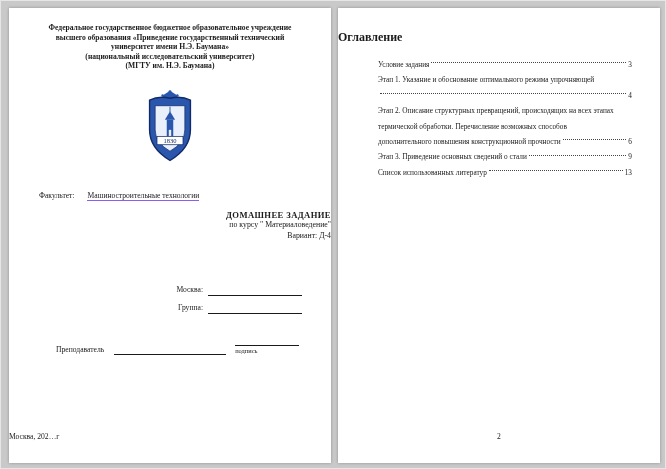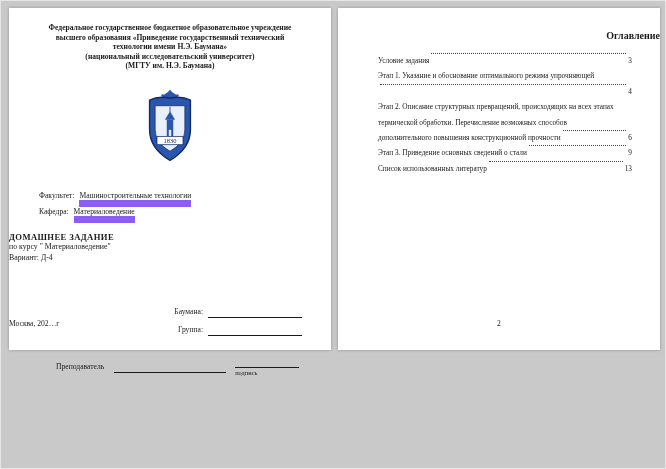--- a/index.html
+++ b/index.html
@@ -9,21 +9,21 @@
     border:1px solid #e6e6e6;
     box-sizing:border-box;
     font-family:"Liberation Serif", serif;
     color:#1a1a1a;
     position:relative;
     overflow:hidden;
   }
   .page{
     position:absolute;
     top:7px;
-    width:322px;height:342px;
+    width:322px;height:455px;
     background:#ffffff;
     box-shadow:0 0 3px rgba(0,0,0,.28);
   }
   .page-1{left:8px;}
   .page-2{left:337px;}
 
   
   .uni-header{
     margin:15px 24px 0 24px;
     text-align:center;
@@ -34,27 +34,27 @@
   .emblem-wrap{
     margin-top:18px;
     text-align:center;
   }
   .fac-block{
     margin:20px 0 0 30px;
     font-size:7.6px;
   }
   .fac-row{margin-bottom:7px;}
   .fac-value{
-    border-bottom:7px solid #8b5cf6;
+    border-bottom:1px solid #8b5cf6;
     padding-bottom:0.5px;
-    margin-left:3px;
+    margin-left:11px;
   }
   .title-block{
-    margin-top:16px;
-    text-align:left;
+    margin-top:10px;
+    text-align:right;
     font-size:7.8px;
     line-height:10.5px;
   }
   .assignment-title{font-weight:bold;font-size:8.6px;letter-spacing:.4px;}
   .variant-line{font-weight:normal;}
   .student-block{
     margin:44px 0 0 150px;
     font-size:7.6px;
   }
   .student-row{
@@ -68,21 +68,21 @@
     line-height:10px;
   }
   .blank-line{
     display:inline-block;
     height:10px;
     border-bottom:1px solid #1a1a1a;
   }
   .student-row .blank-line{width:94px;margin-left:5px;}
   .teacher-row{
     display:flex;
-    align-items:center;
+    align-items:flex-end;
     margin:21px 0 0 47px;
     font-size:7.6px;
   }
   .teacher-row .t-label{line-height:10px;}
   .teacher-row .line-1{width:112px;margin-left:10px;}
   .sig-col{margin-left:9px;}
   .sig-col .line-2{width:64px;display:block;}
   .sig-caption{
     text-align:center;
     font-size:6.4px;
@@ -92,31 +92,31 @@
   .city-footer{
     position:absolute;
     bottom:22px;left:0;right:0;
     text-align:left;
     font-size:7.6px;
   }
 
   
   .toc-title{
     margin-top:22px;
-    text-align:right;
+    text-align:left;
     font-weight:bold;
-    font-size:10px;
+    font-size:12px;
   }
   .toc-list{
     margin:12px 28px 0 40px;
     font-size:7.3px;
   }
   .toc-line{
     display:flex;
-    align-items:flex-start;
+    align-items:center;
     height:15.4px;
     white-space:nowrap;
   }
   .toc-line .toc-text{
     line-height:15.4px;
     overflow:hidden;
   }
   .toc-dots{
     flex:1;
     min-width:8px;
@@ -134,21 +134,21 @@
   }
 </style>
 </head>
 <body>
 
 <div class="page page-1">
 
   <div class="uni-header">
     <div>Федеральное государственное бюджетное образовательное учреждение</div>
     <div>высшего образования «Приведение государственный технический</div>
-    <div>технологии имени Н.Э. Баумана»</div>
+    <div>университет имени Н.Э. Баумана»</div>
     <div>(национальный исследовательский университет)</div>
     <div>(МГТУ им. Н.Э. Баумана)</div>
   </div>
 
   <div class="emblem-wrap">
     <svg viewBox="0 0 60 84" width="56" height="78">
       <path d="M22 7 L30 2 L38 7 L36 12 L24 12 Z" fill="#2a57ad"></path>
       <circle cx="30" cy="3" r="1.6" fill="#2a57ad"></circle>
       <circle cx="22" cy="7" r="1.3" fill="#2a57ad"></circle>
       <circle cx="38" cy="7" r="1.3" fill="#2a57ad"></circle>
@@ -161,35 +161,31 @@
       <rect x="16" y="51" width="28" height="9" fill="#ffffff" stroke="#122a66" stroke-width="0.8"></rect>
       <text x="30" y="58" font-size="7" text-anchor="middle" fill="#122a66" font-family="Liberation Serif, serif">1830</text>
     </svg>
   </div>
 
   <div class="fac-block">
     <div class="fac-row">
       <span>Факультет:</span>
       <span class="fac-value">Машиностроительные технологии</span>
     </div>
-    <div class="fac-row">
-      <span>Кафедра:</span>
-      <span class="fac-value">Материаловедение</span>
-    </div>
   </div>
 
   <div class="title-block">
     <div class="assignment-title">ДОМАШНЕЕ ЗАДАНИЕ</div>
     <div>по курсу " Материаловедение"</div>
     <div class="variant-line">Вариант: Д-4</div>
   </div>
 
   <div class="student-block">
     <div class="student-row">
-      <span class="s-label">Баумана:</span>
+      <span class="s-label">Москва:</span>
       <span class="blank-line"></span>
     </div>
     <div class="student-row">
       <span class="s-label">Группа:</span>
       <span class="blank-line"></span>
     </div>
   </div>
 
   <div class="teacher-row">
     <span class="t-label">Преподаватель</span>

